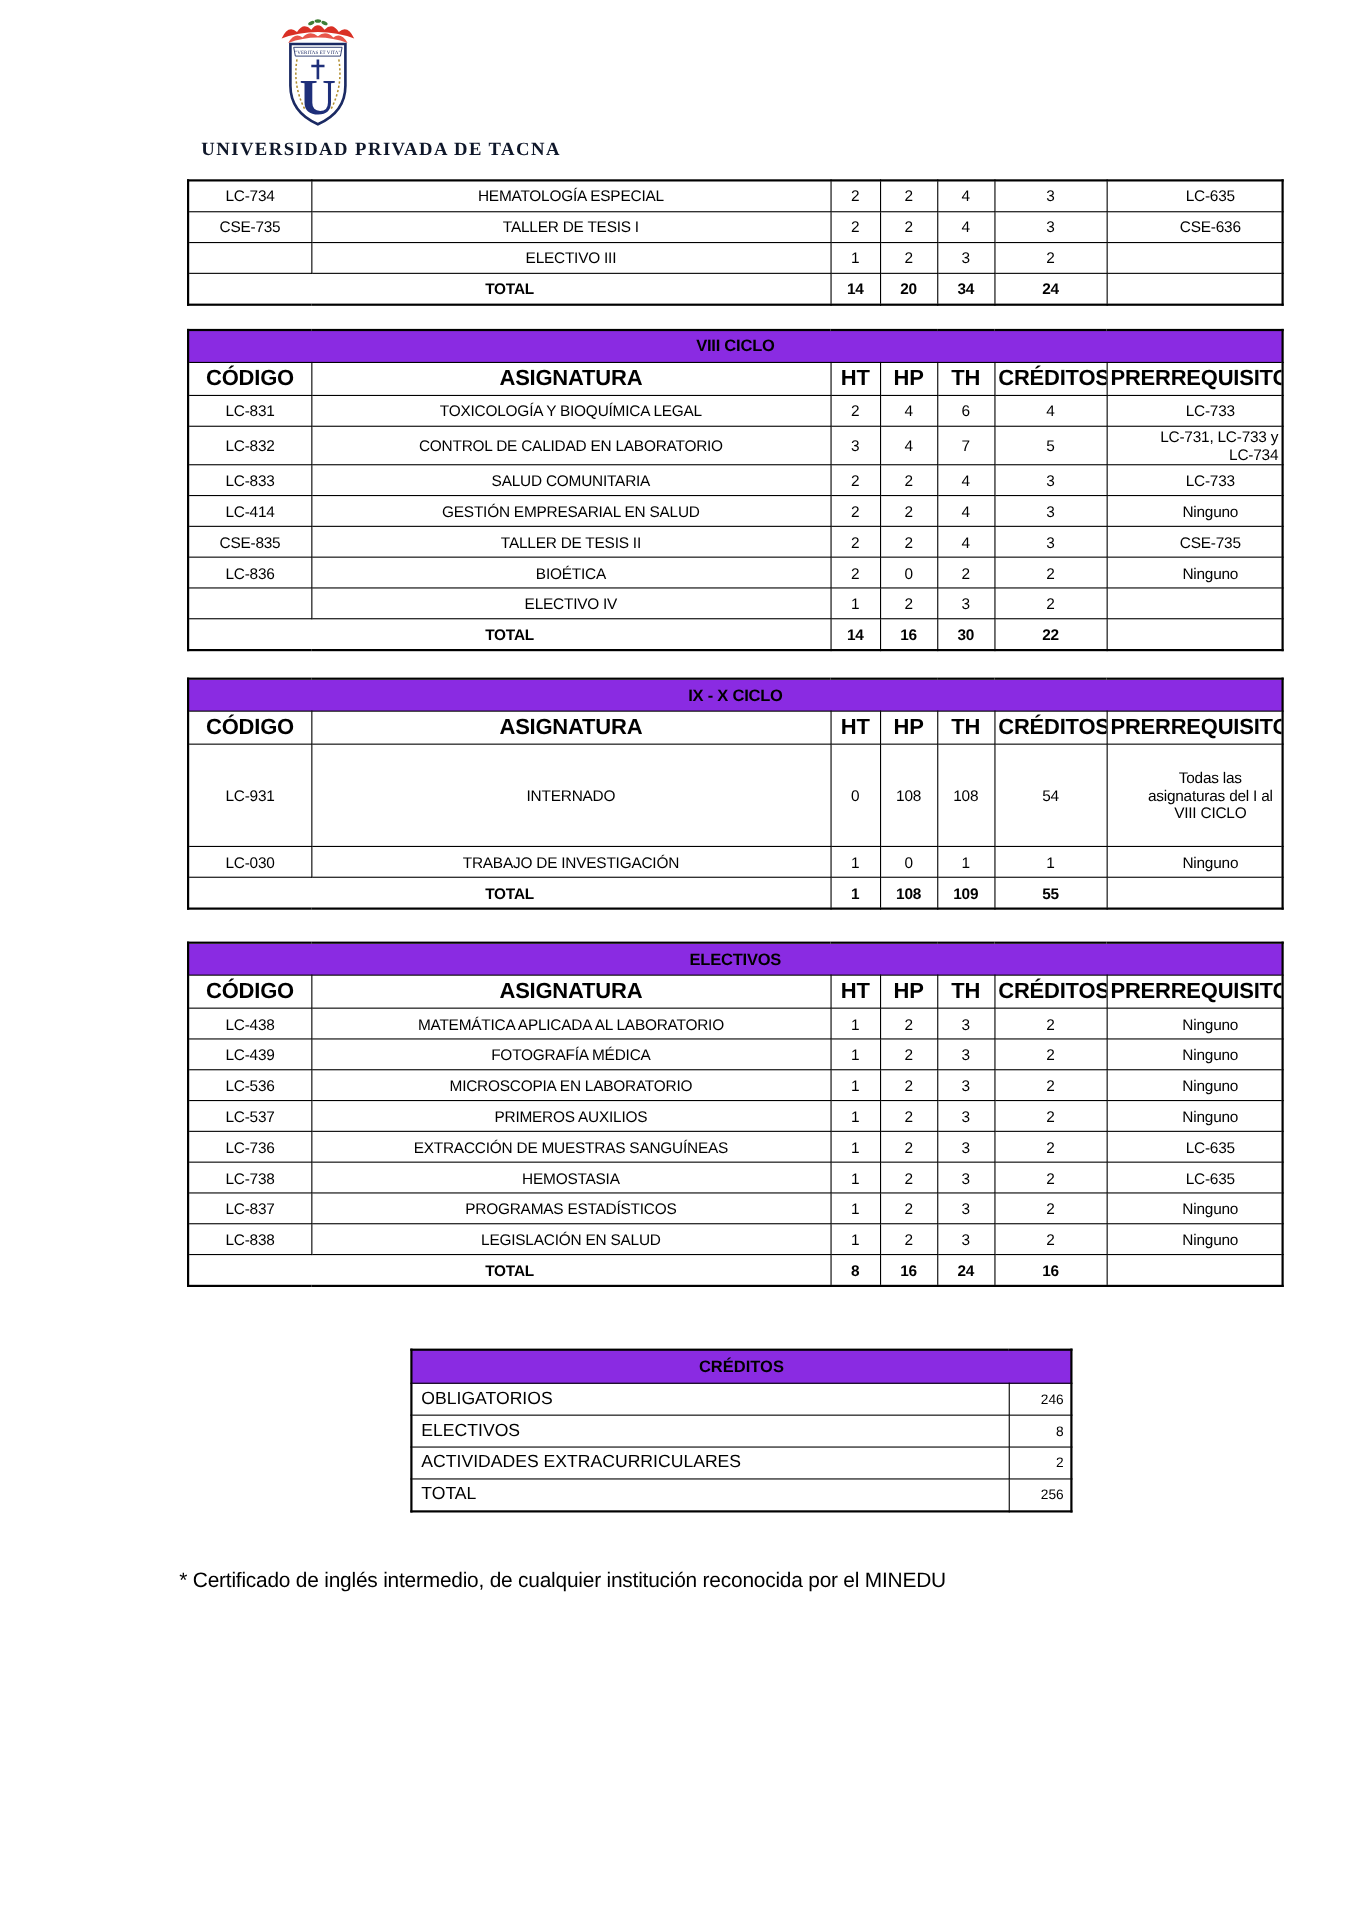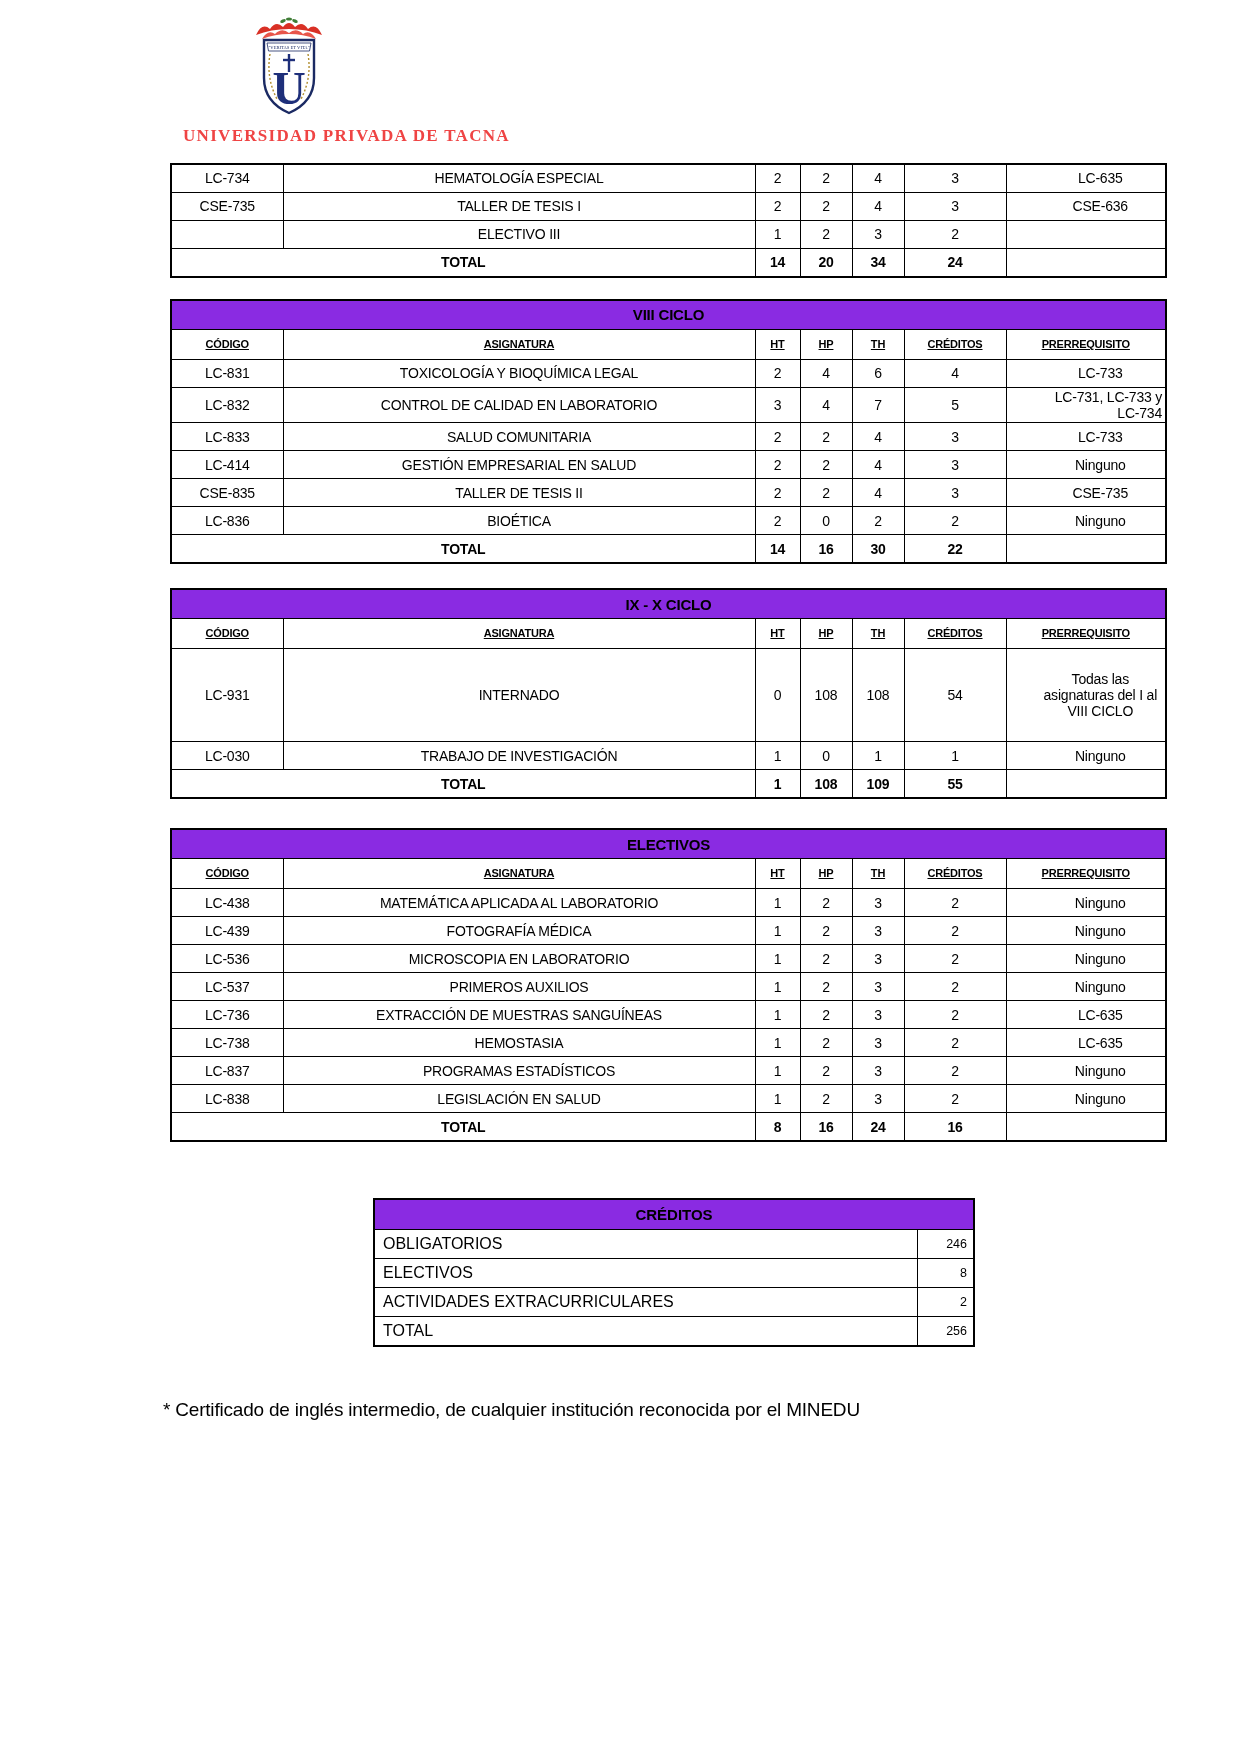--- a/index.html
+++ b/index.html
@@ -6,36 +6,36 @@
   .page{
     width:1241px;height:1754px;margin:0 auto;background:#fff;position:relative;
     font-family:"Liberation Sans",sans-serif;color:#000;overflow:hidden;
   }
   
   .logo-wrap{position:relative;height:160px;}
   .logo-svg{position:absolute;left:251px;top:14px;width:76px;height:108px;}
   .logo-caption{
     position:absolute;left:183px;top:126px;
     font-family:"Liberation Serif",serif;font-weight:bold;font-size:17px;
-    letter-spacing:1.3px;color:#ef4444;white-space:nowrap;
+    letter-spacing:1.3px;color:#0f172a;white-space:nowrap;
   }
   
   .ctable{
     border-collapse:collapse;table-layout:fixed;width:995px;margin-left:170px;
     border:2px solid #000;
   }
   .ctable td{
     border:1px solid #000;height:25px;text-align:center;vertical-align:middle;
     font-size:14px;line-height:1.15;padding:1px 3px;letter-spacing:-0.2px;
     overflow:hidden;
   }
   .ctable tr.t-title td{
     background:var(--purple,#8a2be2);font-weight:bold;font-size:15px;height:26px;
   }
-  .ctable tr.t-head td{font-weight:bold;font-size:11px;height:27px;text-decoration:underline;}
+  .ctable tr.t-head td{font-weight:bold;font-size:20px;height:27px;}
   .ctable tr.t-total td{font-weight:bold;}
   .ctable td.prereq{white-space:pre-line;padding-left:32px;}
   .ctable td.prereq.left{text-align:right;padding-left:4px;}
   .ctable tr.tall td{height:90px;}
   #table-0{margin-top:3px;}
   #table-1{margin-top:21px;}
   #table-2{margin-top:24px;}
   #table-3{margin-top:29px;}
   
   .credits{
@@ -208,20 +208,29 @@
             <td class="prereq">CSE-735</td>
           </tr>
           <tr>
             <td>LC-836</td>
             <td>BIOÉTICA</td>
             <td>2</td>
             <td>0</td>
             <td>2</td>
             <td>2</td>
             <td class="prereq">Ninguno</td>
+          </tr>
+          <tr>
+            <td></td>
+            <td>ELECTIVO IV</td>
+            <td>1</td>
+            <td>2</td>
+            <td>3</td>
+            <td>2</td>
+            <td class="prereq"></td>
           </tr>
           <tr class="t-total">
             <td colspan="2">TOTAL</td>
             <td>14</td>
             <td>16</td>
             <td>30</td>
             <td>22</td>
             <td></td>
           </tr>
         </tbody>

